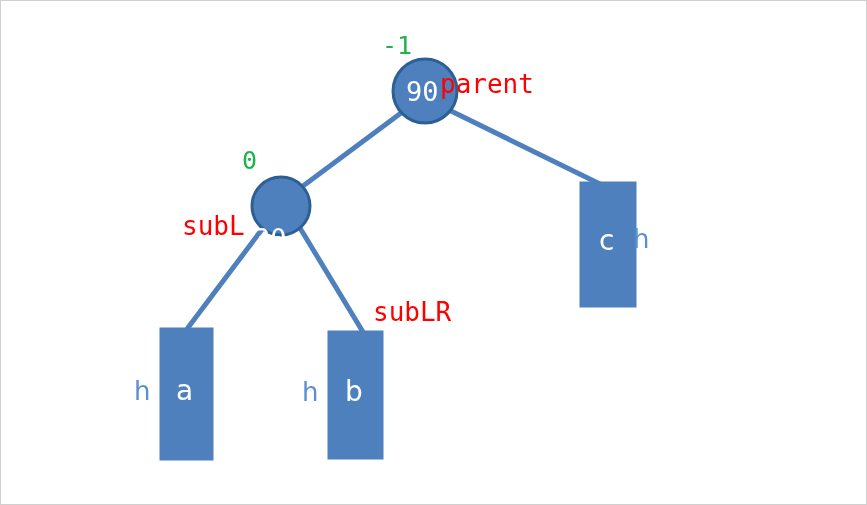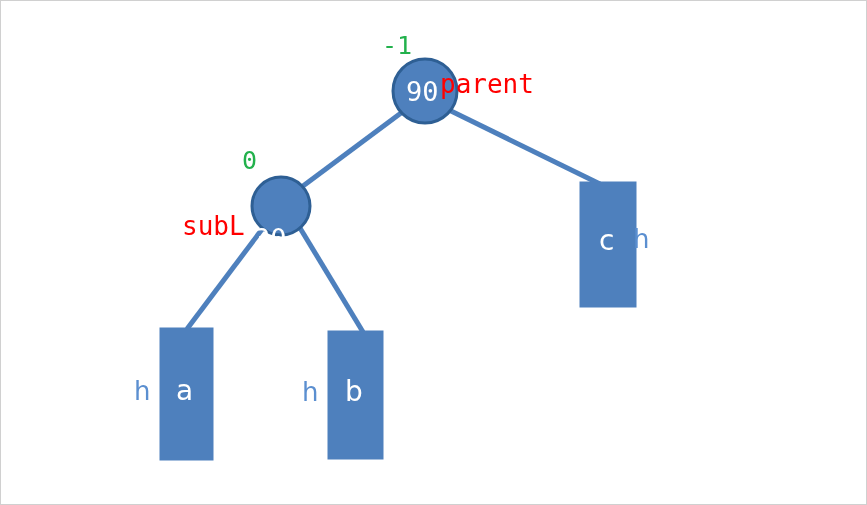--- a/index.html
+++ b/index.html
@@ -109,19 +109,20 @@
 
   <div class="rect-value" style="left:175px; top:376px;">a</div>
   <div class="rect-value" style="left:344px; top:377px;">b</div>
   <div class="rect-value" style="left:598px; top:226px;">c</div>
 
   <div class="lbl lbl-balance" style="left:381px; top:32px;">-1</div>
   <div class="lbl lbl-balance" style="left:241px; top:147px;">0</div>
 
   <div class="lbl lbl-pointer" style="left:439px; top:50px;margin-top:20px;">parent</div>
   <div class="lbl lbl-pointer" style="left:181px; top:192px;margin-top:20px;">subL</div>
+  <div class="lbl lbl-pointer" style="left:372px; top:298px;">subLR</div>
 
   <div class="lbl lbl-height" style="left:133px; top:377px;">h</div>
   <div class="lbl lbl-height" style="left:301px; top:378px;">h</div>
   <div class="lbl lbl-height" style="left:632px; top:225px;">h</div>
 
 
 </div>
 
 </body></html>

